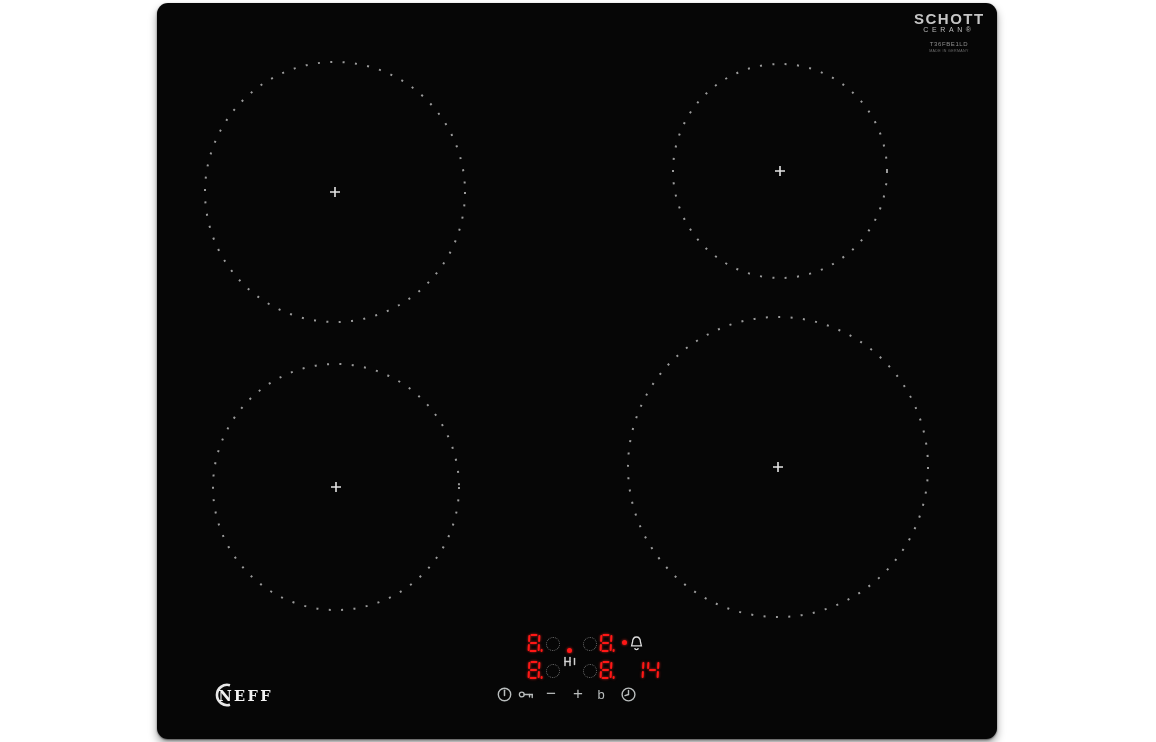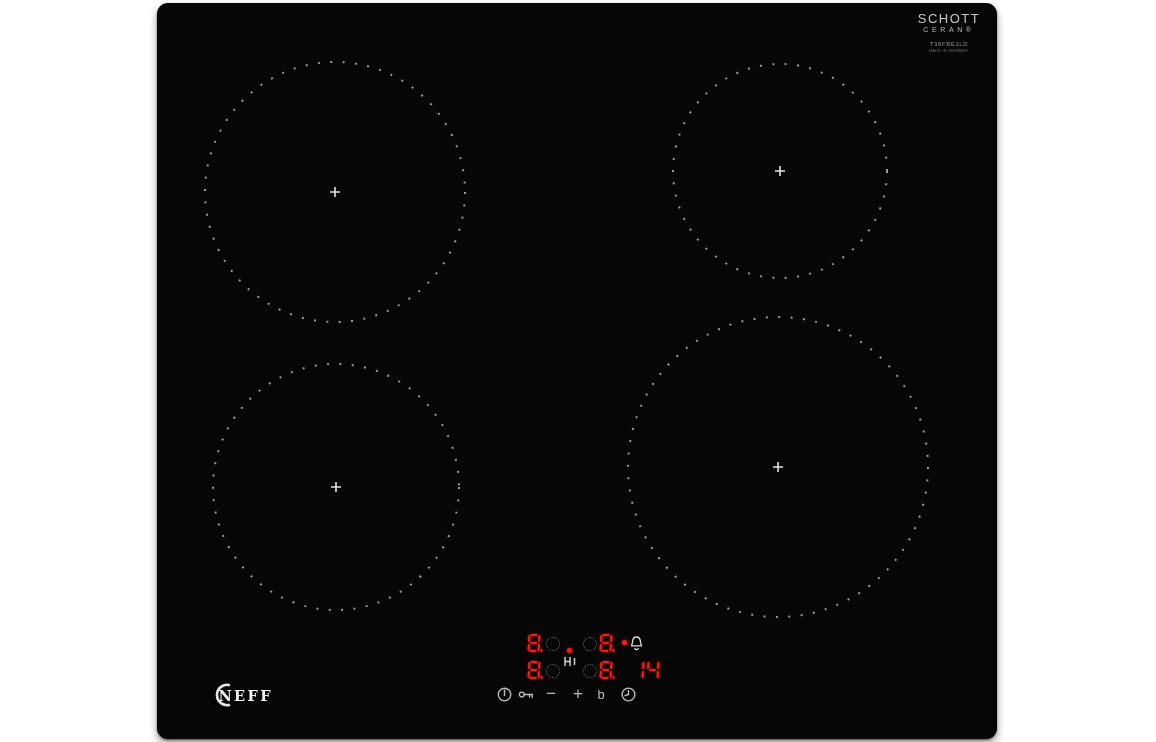--- a/index.html
+++ b/index.html
@@ -4,21 +4,21 @@
 <style>
   html,body{margin:0;padding:0;background:#ffffff;}
   .stage{position:relative;width:1156px;height:742px;background:#ffffff;overflow:hidden;
          font-family:"Liberation Sans",sans-serif;}
   .hob{position:absolute;left:157px;top:3px;width:840px;height:736px;background:#060606;
        border-radius:11px;box-shadow:0 5px 9px rgba(0,0,0,.38),0 1px 2px rgba(0,0,0,.5);}
   #zones-svg{position:absolute;left:0;top:0;width:840px;height:736px;}
 
   
   .schott{position:absolute;left:757px;top:10px;width:70px;text-align:center;color:#c6c6c6;}
-  .schott-l1{font-size:13px;font-weight:normal;letter-spacing:1.5px;line-height:12px;}
+  .schott-l1{font-size:15px;font-weight:bold;letter-spacing:1.5px;line-height:12px;}
   .schott-l2{font-size:7px;letter-spacing:3.6px;line-height:9px;color:#bdbdbd;}
   .schott-model{font-size:6px;color:#8f8f8f;letter-spacing:.6px;margin-top:7px;line-height:7px;}
   .schott-sub{font-size:4px;color:#6f6f6f;letter-spacing:.4px;line-height:5px;transform:scale(.9);}
 
   
   .neff{position:absolute;left:54px;top:677px;width:64px;height:30px;}
 
   
   .panel{position:absolute;left:330px;top:625px;width:200px;height:90px;}
   .abs{position:absolute;}

